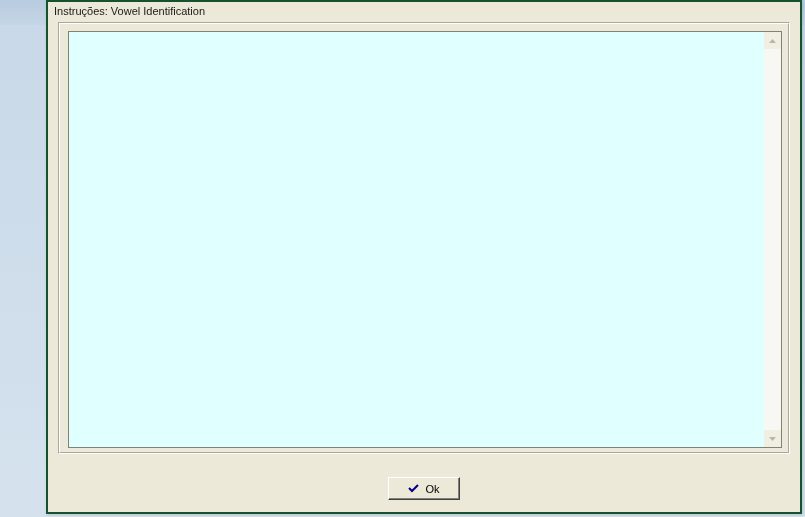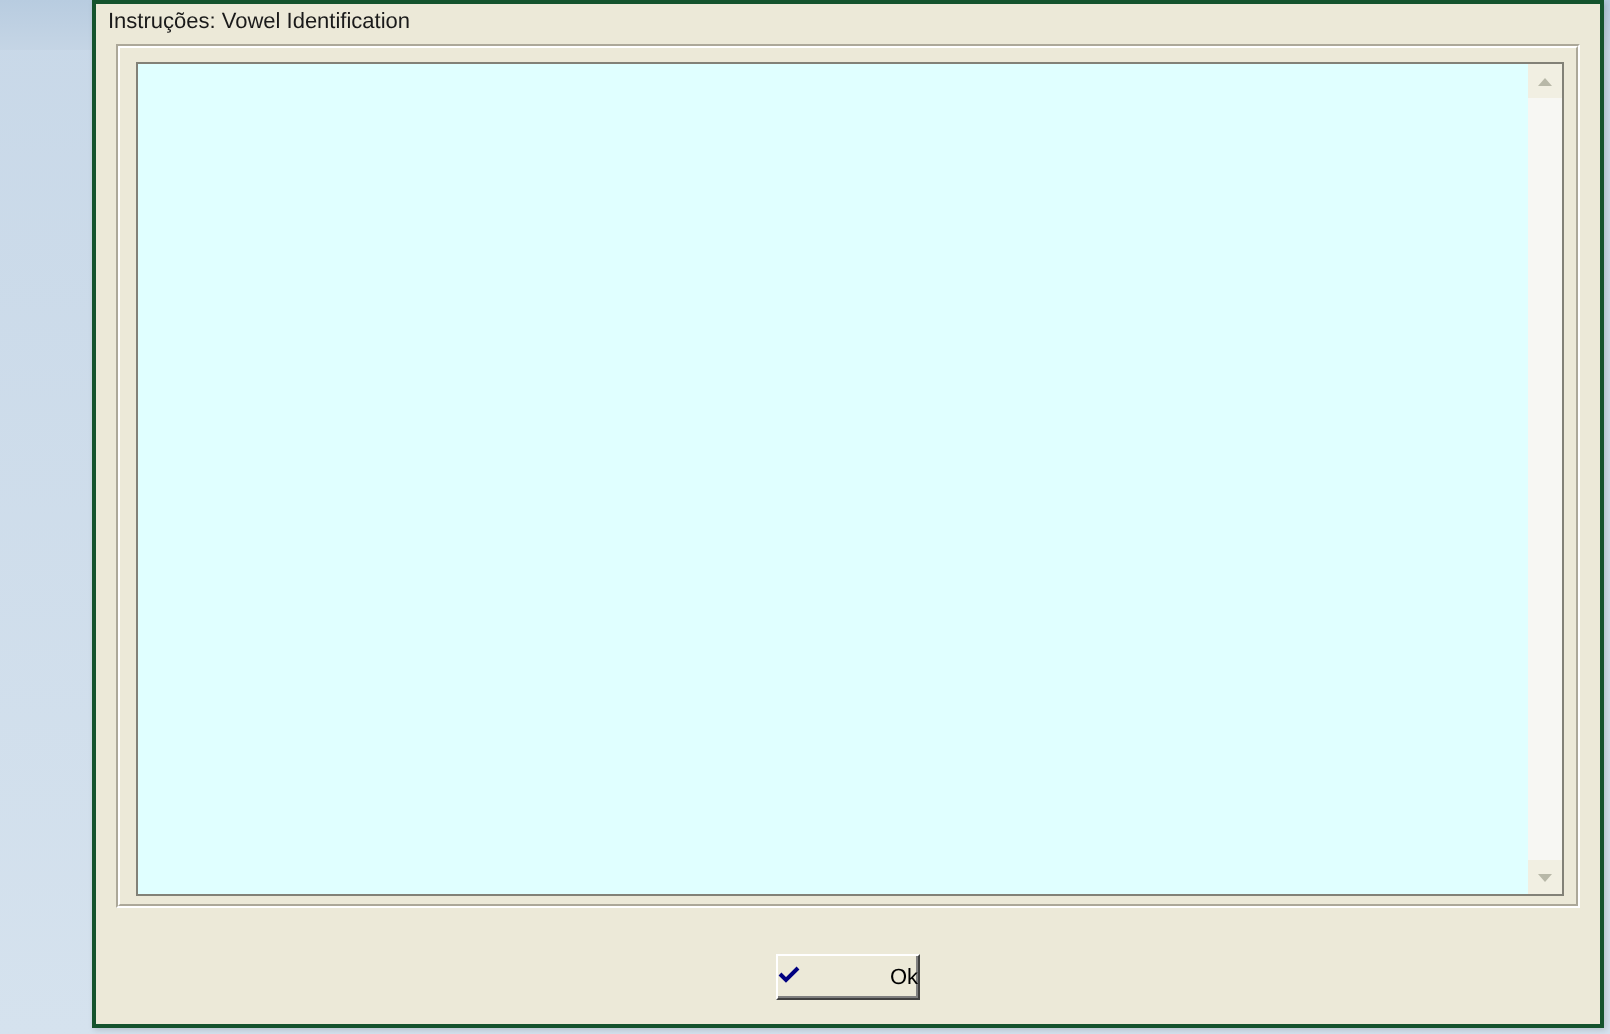--- a/index.html
+++ b/index.html
@@ -129,21 +129,21 @@
       width: 72px;
       height: 23px;
       background: #ece9d8;
       border-top: 1px solid #fff;
       border-left: 1px solid #fff;
       border-right: 1px solid #404040;
       border-bottom: 1px solid #404040;
       box-shadow: inset -1px -1px 0 #808080, inset 1px 1px 0 #ece9d8;
       display: flex;
       align-items: center;
-      justify-content: space-between;
+      justify-content: center;
       gap: 6px;
       cursor: pointer;
       font-family: Tahoma, Arial, sans-serif;
       font-size: 11px;
       color: #000;
     }
     .check-icon {
       color: #000080;
       font-weight: bold;
     }

